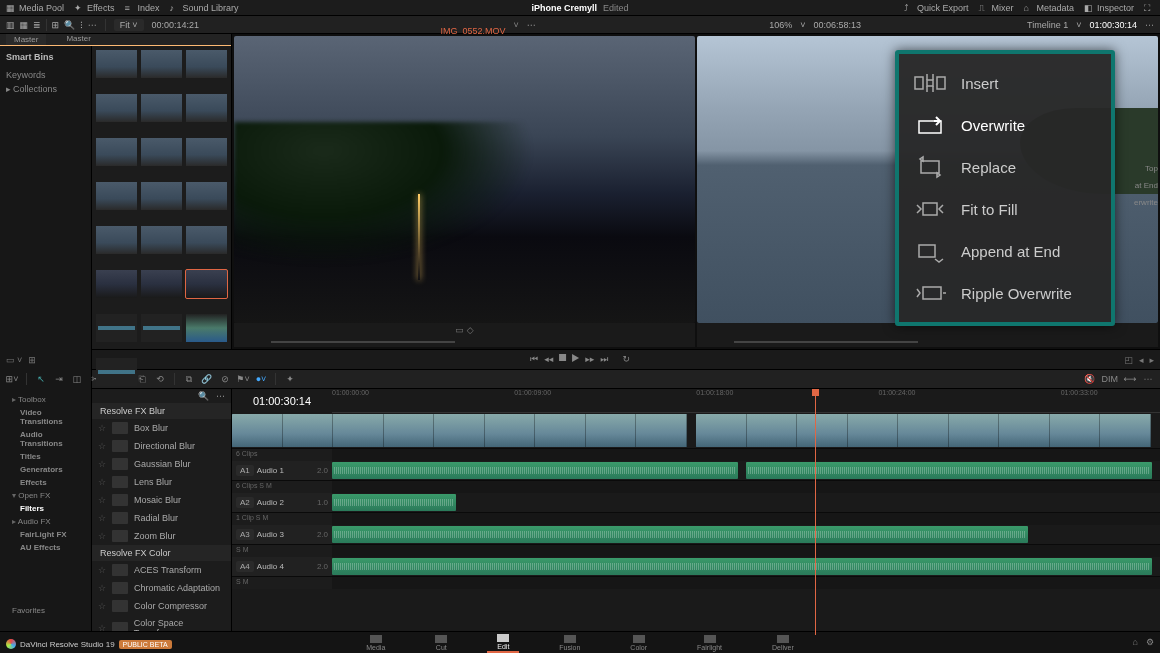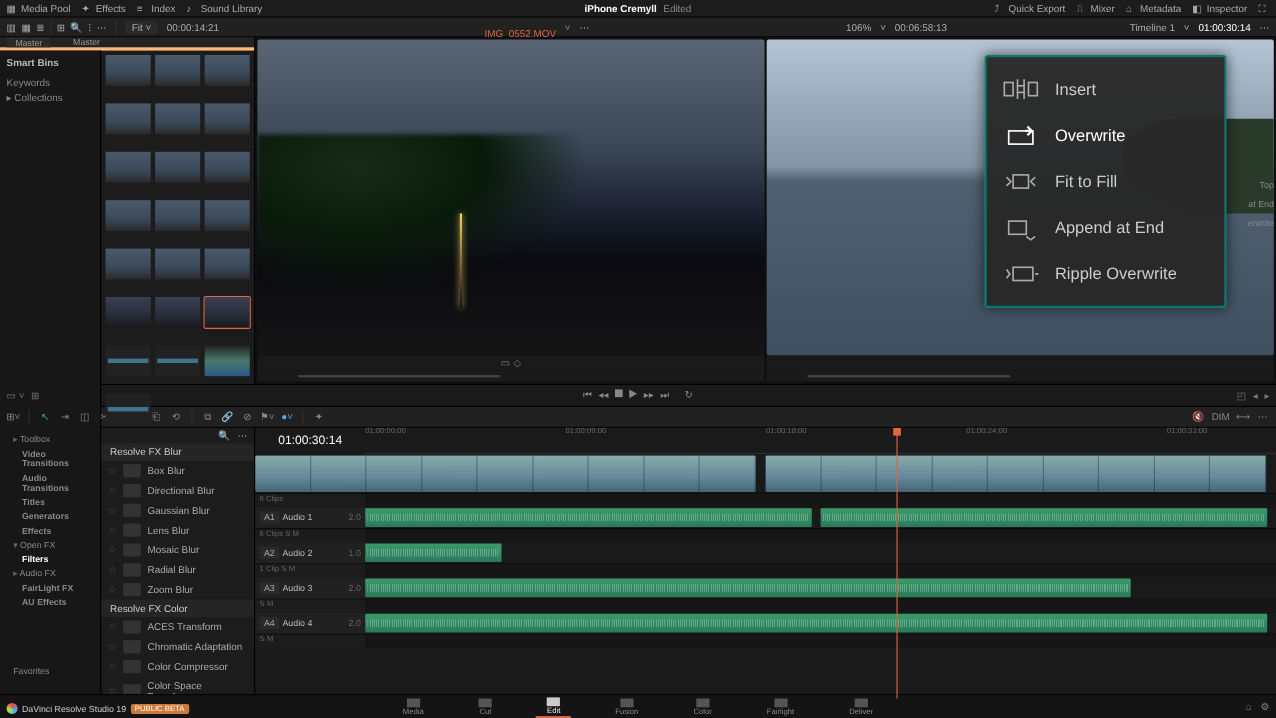--- a/index.html
+++ b/index.html
@@ -91,30 +91,30 @@
 .playhead::before { content:""; position:absolute; top:0; left:-3px; width:7px; height:7px; background:#e06644; }
 .bottombar { position:absolute; bottom:0; left:0; right:0; height:22px; background:#141414; display:flex; align-items:center; justify-content:center; gap:30px; border-top:1px solid #000; }
 .page-btn { display:flex; flex-direction:column; align-items:center; gap:1px; cursor:pointer; font-size:7px; color:#888; padding:1px 10px; }
 .page-btn.active { color:#eee; border-bottom:2px solid #e06644; }
 .page-btn .pi { width:12px; height:8px; background:#555; }
 .brand { position:absolute; left:6px; bottom:4px; display:flex; align-items:flex-end; gap:4px; font-size:8px; }
 .brand .logo { width:10px; height:10px; border-radius:50%; background:conic-gradient(#e44,#4ae,#ae4,#e44); }
 .brand .badge { background:#cc7a3a; color:#fff; padding:1px 4px; border-radius:2px; font-size:7px; }
 .home-ico { position:absolute; right:6px; bottom:6px; display:flex; gap:8px; }
 
-.edit-menu { position:absolute; top:50px; left:895px; width:220px; background:rgba(40,40,40,.96); border:2px solid #0f766e; border-radius:3px; padding:8px 0; z-index:20; box-shadow:0 0 12px rgba(0,0,0,.6);text-align:center; }
+.edit-menu { position:absolute; top:50px; left:895px; width:220px; background:rgba(40,40,40,.96); border:4px solid #0f766e; border-radius:3px; padding:8px 0; z-index:20; box-shadow:0 0 12px rgba(0,0,0,.6);text-align:center; }
 .em-row { display:flex; align-items:center; gap:14px; padding:8px 14px; cursor:pointer; }
 .em-ico { width:34px; height:26px; display:inline-flex; align-items:center; justify-content:center; }
 .em-ico svg { stroke:#aaa; fill:none; stroke-width:1.5; }
 .em-row.sel .em-ico svg { stroke:#fff; }
 .em-lbl { font-size:15px; color:#ccc; }
 .em-row.sel .em-lbl { color:#fff; }
 .sec-menu { position:absolute; top:160px; left:1118px; width:40px; font-size:8px; color:#888; z-index:10; }
 .sec-menu div { padding:4px 0; text-align:right; }
-.srcbar { height:12px; background:#232323; padding:0 6px; font-size:8px; color:#999; border-bottom:3px solid #fdba74;}
+.srcbar { height:12px; background:#232323; padding:0 6px; font-size:8px; color:#999; border-bottom:1px solid #fdba74;}
 </style>
 </head>
 <body>
 
 <div class="topbar">
   <div class="topbar-btn">
       <span class="ico">▦</span>
       <span>Media Pool</span>
     </div>
   <div class="topbar-btn">
@@ -599,20 +599,29 @@
         <svg width="34" height="24" viewBox="0 0 34 24">
           <rect x="6" y="8" width="22" height="12"></rect>
           <path d="M23 4l4 4-4 4M27 8h-6" stroke-width="2"></path>
         </svg>
       </span>
     <span class="em-lbl">Overwrite</span>
   </div>
   <div class="em-row">
     <span class="em-ico">
         <svg width="34" height="24" viewBox="0 0 34 24">
+          <rect x="8" y="6" width="18" height="12"></rect>
+          <path d="M10 2v4l-3-2zM24 22v-4l3 2z"></path>
+        </svg>
+      </span>
+    <span class="em-lbl">Replace</span>
+  </div>
+  <div class="em-row">
+    <span class="em-ico">
+        <svg width="34" height="24" viewBox="0 0 34 24">
           <rect x="10" y="6" width="14" height="12"></rect>
           <path d="M4 8l4 4-4 4M30 8l-4 4 4 4"></path>
         </svg>
       </span>
     <span class="em-lbl">Fit to Fill</span>
   </div>
   <div class="em-row">
     <span class="em-ico">
         <svg width="34" height="24" viewBox="0 0 34 24">
           <rect x="6" y="6" width="16" height="12"></rect>

